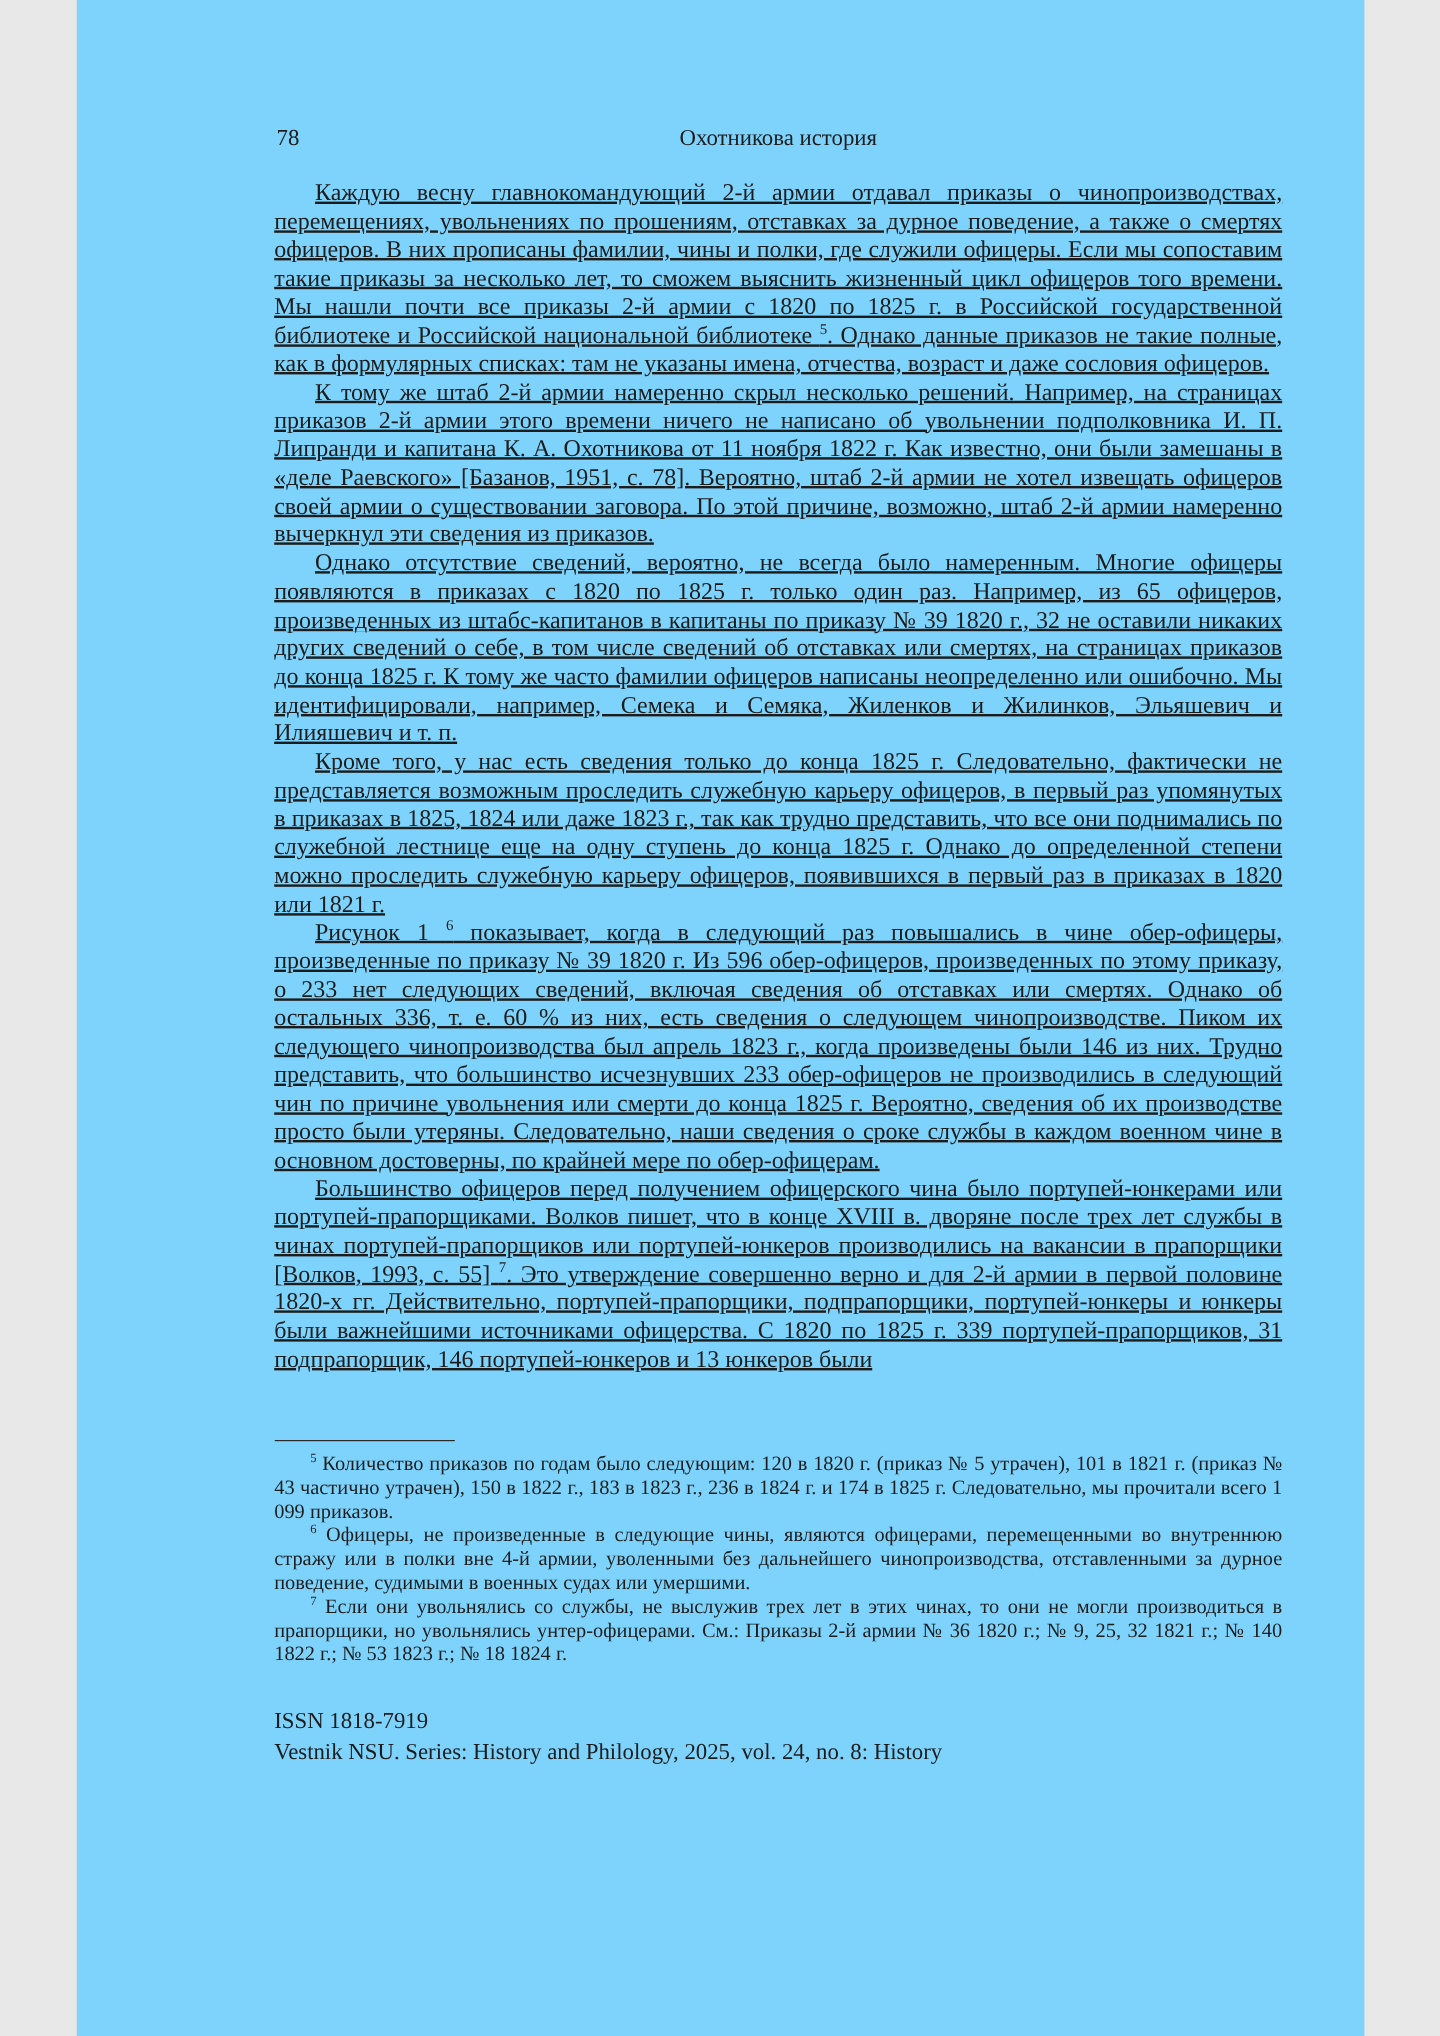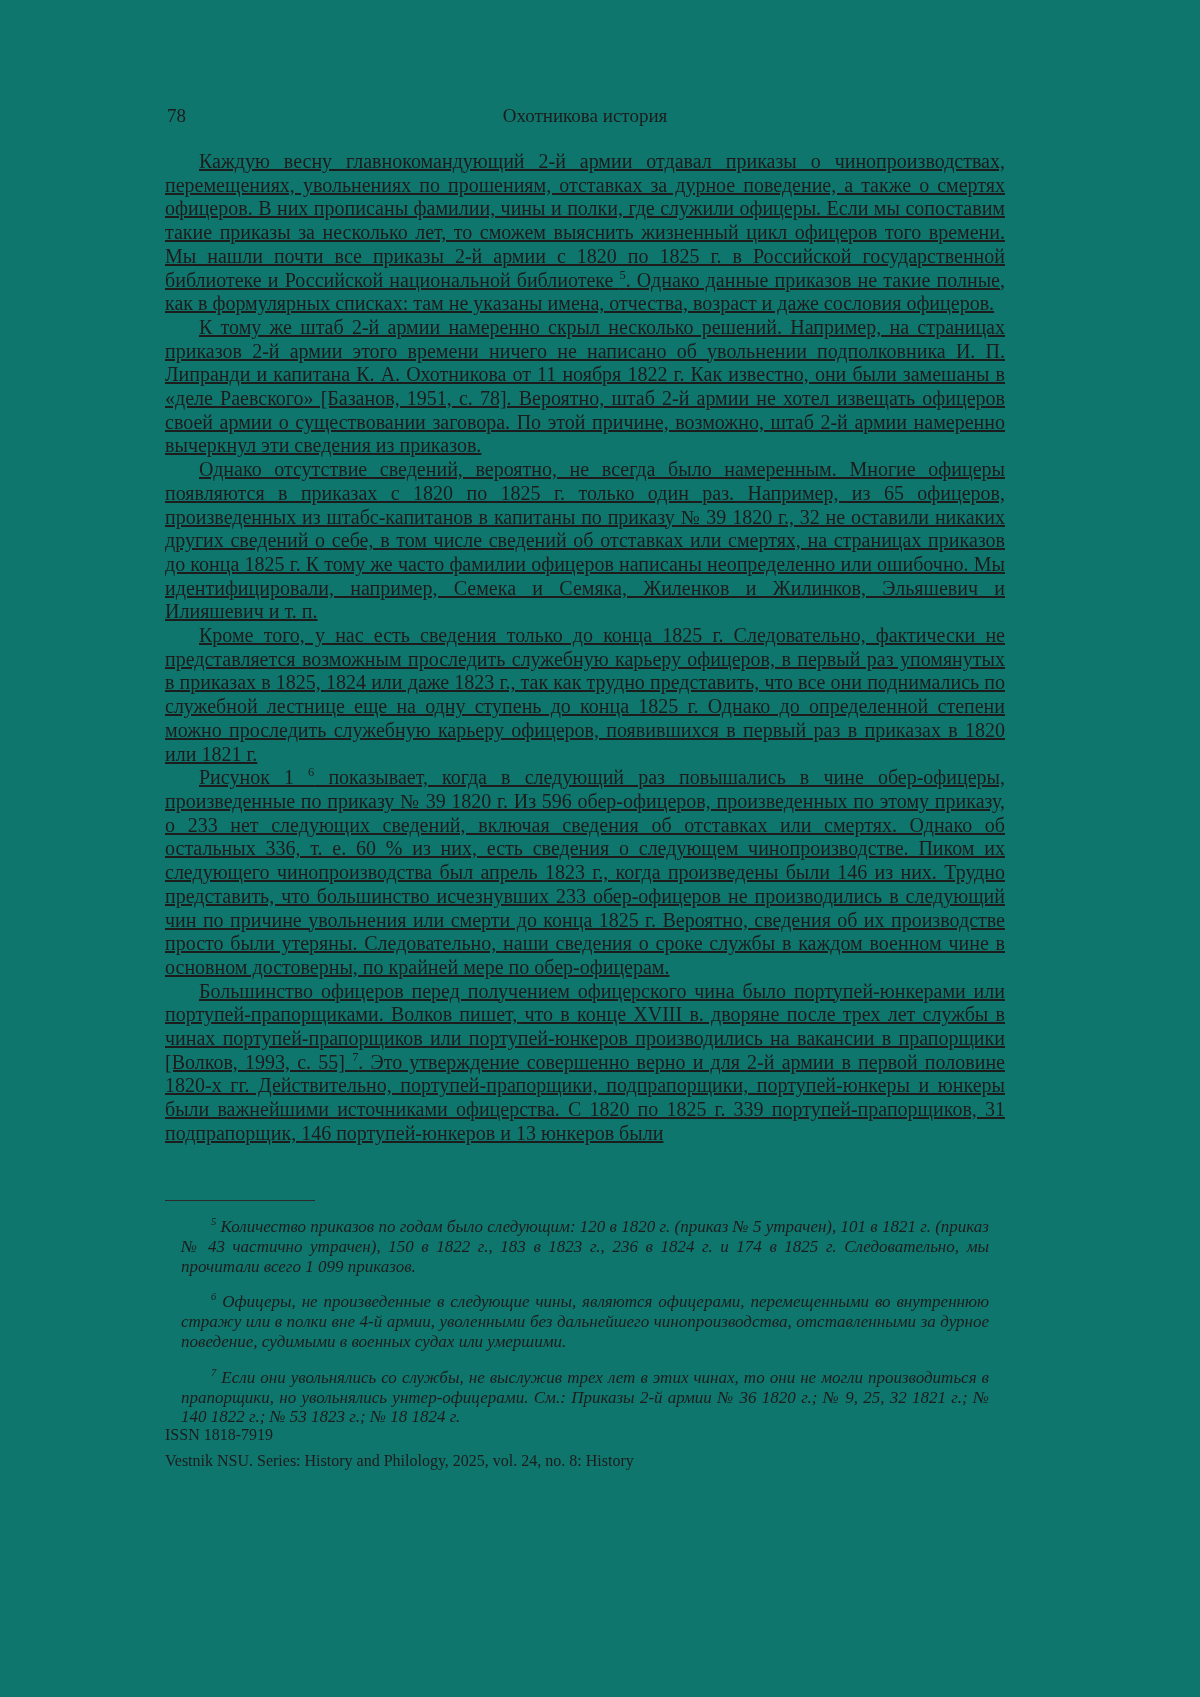--- a/index.html
+++ b/index.html
@@ -2,24 +2,24 @@
 <html lang="ru"><head>
 <meta charset="utf-8">
 <style>
   html, body {
     margin: 0;
     padding: 0;
     background: #e8e8e8;
   }
   .page {
     position: relative;
-    width: 1200px;
+    width: 1073px;
     height: 1697px;
     margin: 0 auto;
-    background: #0f766e;
+    background: #7dd3fc;
     color: #1c1c1c;
     font-family: "Liberation Serif", "DejaVu Serif", serif;
     overflow: hidden;
   }
   
   .running-head {
     position: absolute;
     top: 105px;
     left: 165px;
     width: 840px;
@@ -66,32 +66,31 @@
     line-height: 19.8px;
     text-align: justify;
   }
   .footnote-rule {
     width: 150px;
     height: 0;
     border-top: 1px solid #2a2a2a;
     margin: 0 0 9px 0;
   }
   .footnote {
-    margin: 16px;
+    margin: 0;
     padding: 0;
     text-indent: 30px;
-    font-style: italic;
   }
   
   .page-footer {
     position: absolute;
     top: 1422px;
     left: 165px;
     width: 840px;
-    font-size: 16px;
+    font-size: 19px;
     line-height: 25.5px;
   }
   .page-footer div {
     margin: 0;
   }
 </style>
 </head>
 <body>
 
 <div class="page">

